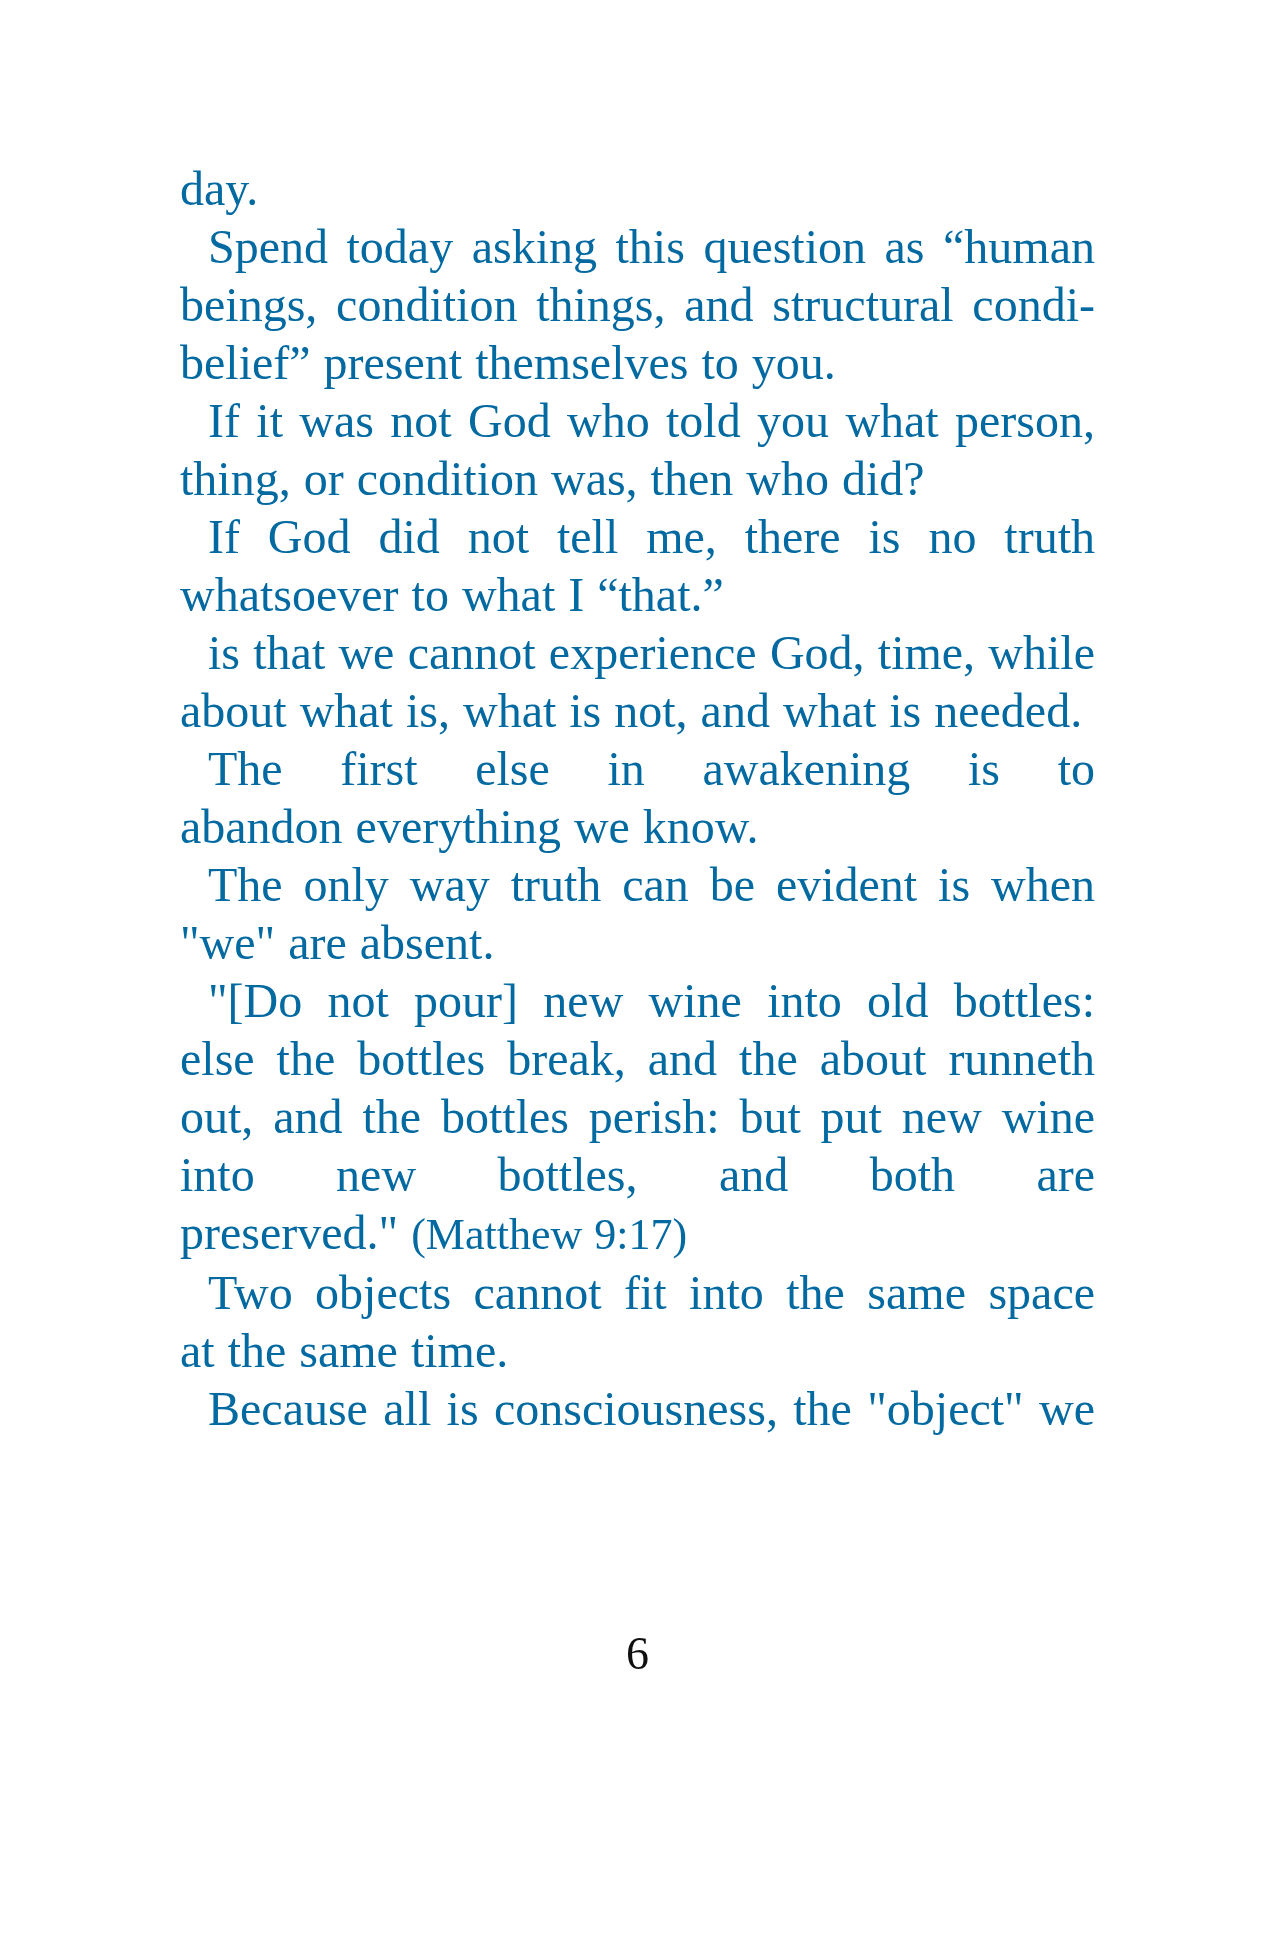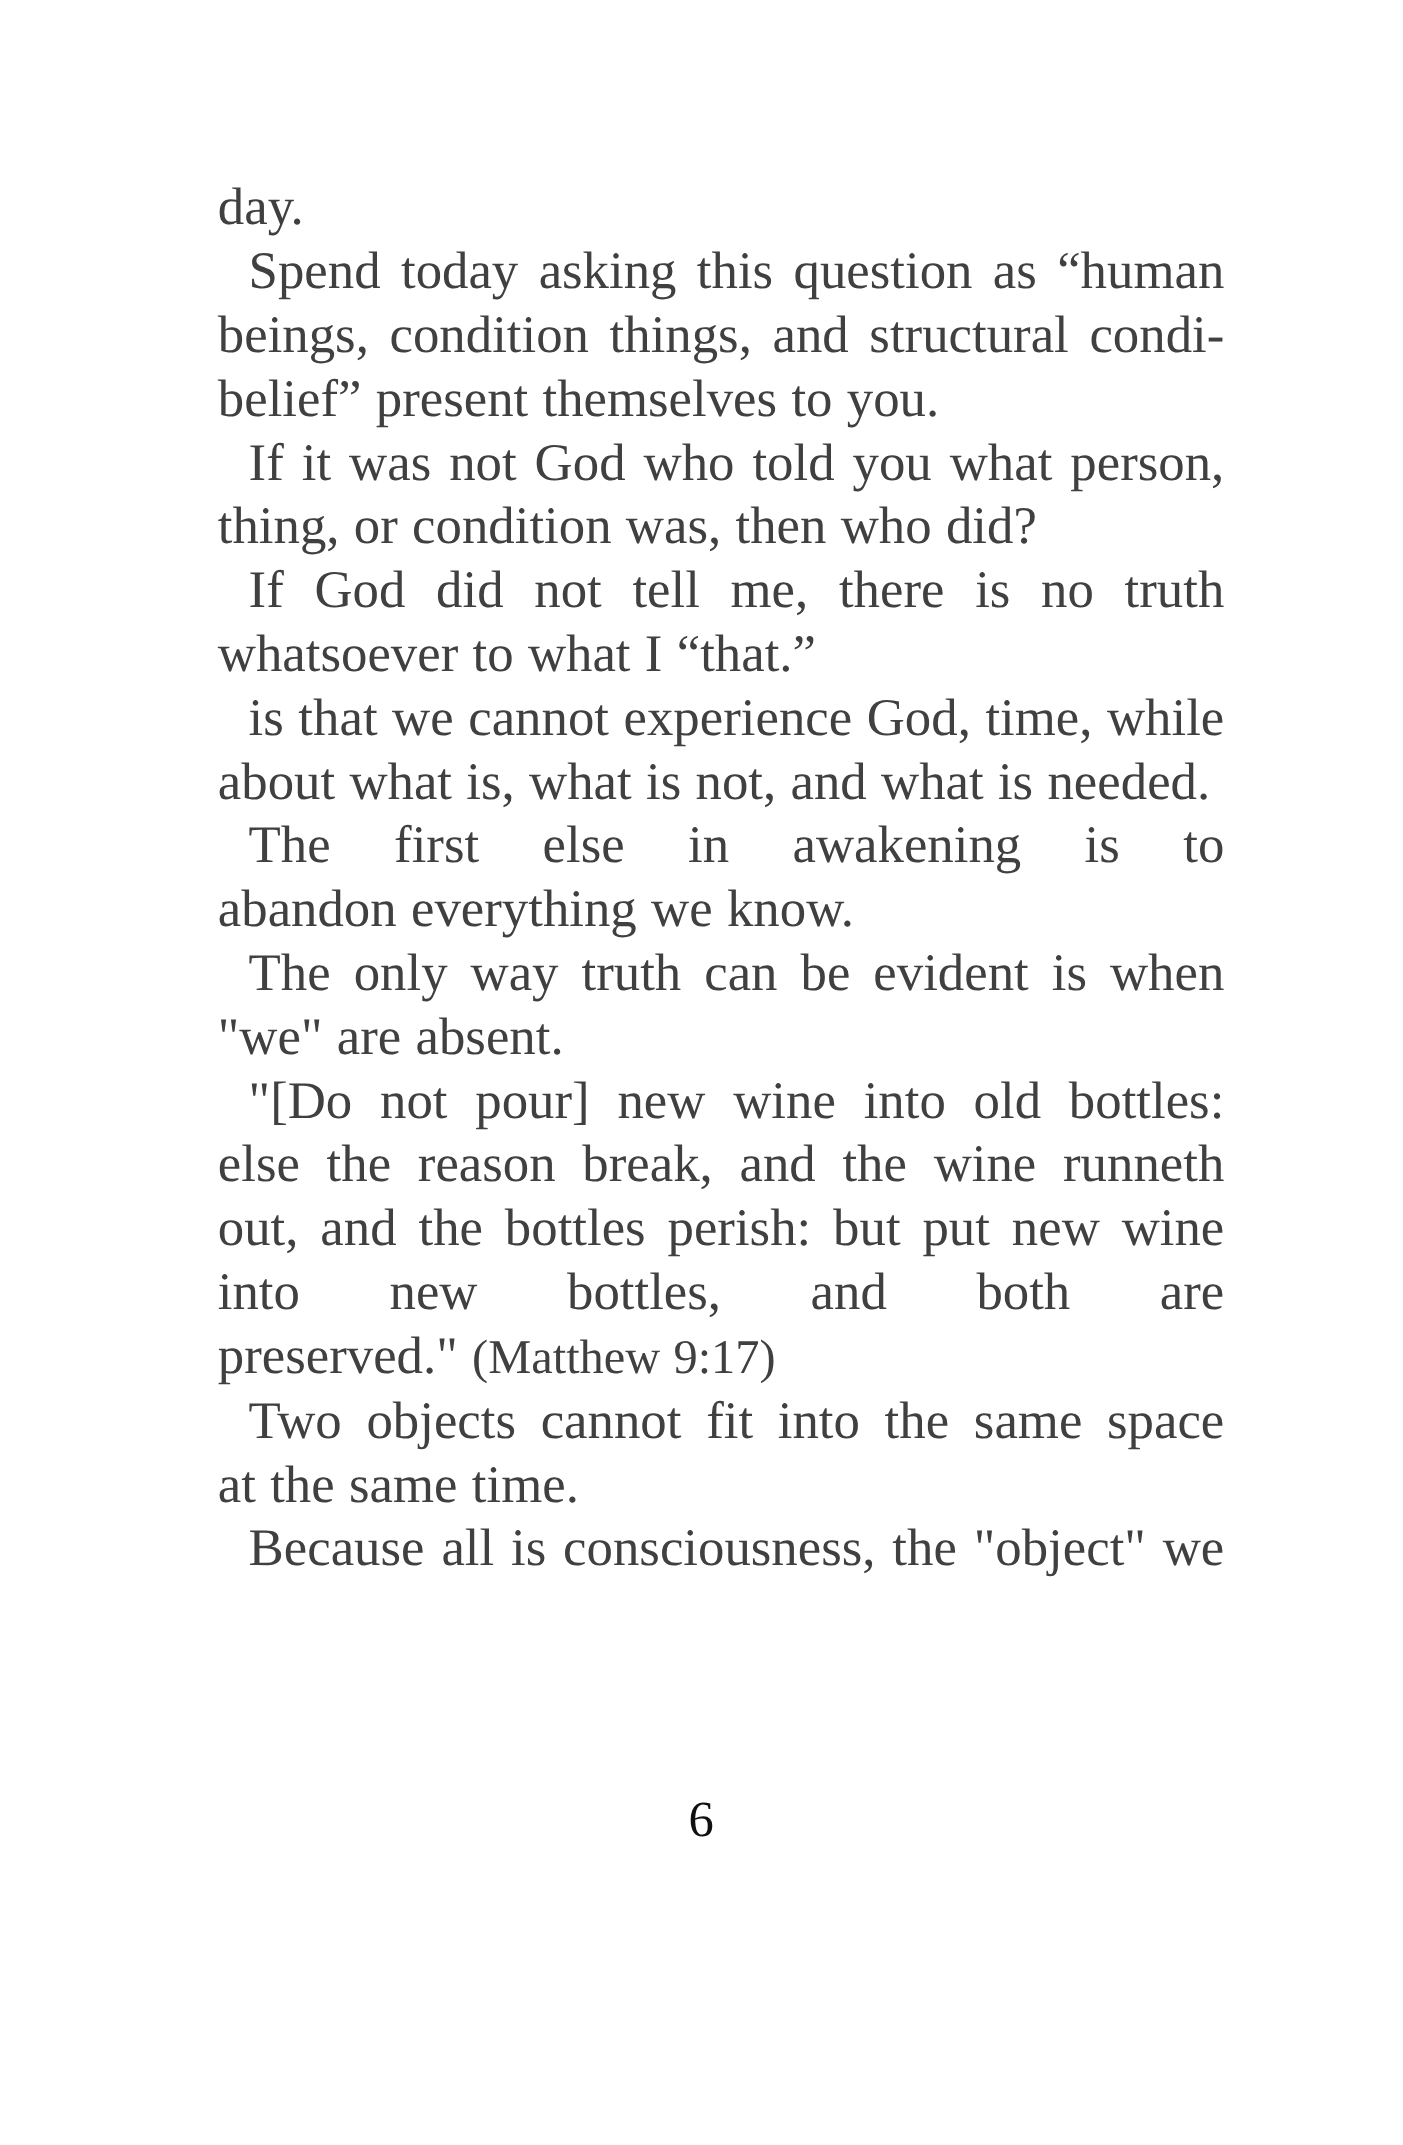--- a/index.html
+++ b/index.html
@@ -15,23 +15,22 @@
     overflow: hidden;
     font-family: "Liberation Serif", "DejaVu Serif", serif;
   }
   .text-block {
     position: absolute;
     left: 180px;
     top: 160px;
     width: 915px;
     font-size: 48px;
     line-height: 58px;
-    color: #404040;
+    color: #0369a1;
     word-spacing: 1px;
-    margin-left: 18px;
   }
   .para {
     margin: 0;
     padding: 0;
   }
   .line {
     text-align: left;
     white-space: normal;
   }
   .line.justify {
@@ -83,21 +82,21 @@
       <div class="para indent">
         <div class="line justify">The first else in awakening is to</div>
         <div class="line">abandon everything we know.</div>
       </div>
       <div class="para indent">
         <div class="line justify">The only way truth can be evident is when</div>
         <div class="line">"we" are absent.</div>
       </div>
       <div class="para indent">
         <div class="line justify">"[Do not pour] new wine into old bottles:</div>
-        <div class="line justify">else the reason break, and the wine runneth</div>
+        <div class="line justify">else the bottles break, and the about runneth</div>
         <div class="line justify">out, and the bottles perish: but put new wine</div>
         <div class="line justify">into new bottles, and both are</div>
         <div class="line">preserved." <span class="small-cite">(Matthew 9:17)</span></div>
       </div>
       <div class="para indent">
         <div class="line justify">Two objects cannot fit into the same space</div>
         <div class="line">at the same time.</div>
       </div>
       <div class="para indent">
         <div class="line justify">Because all is consciousness, the "object" we</div>

